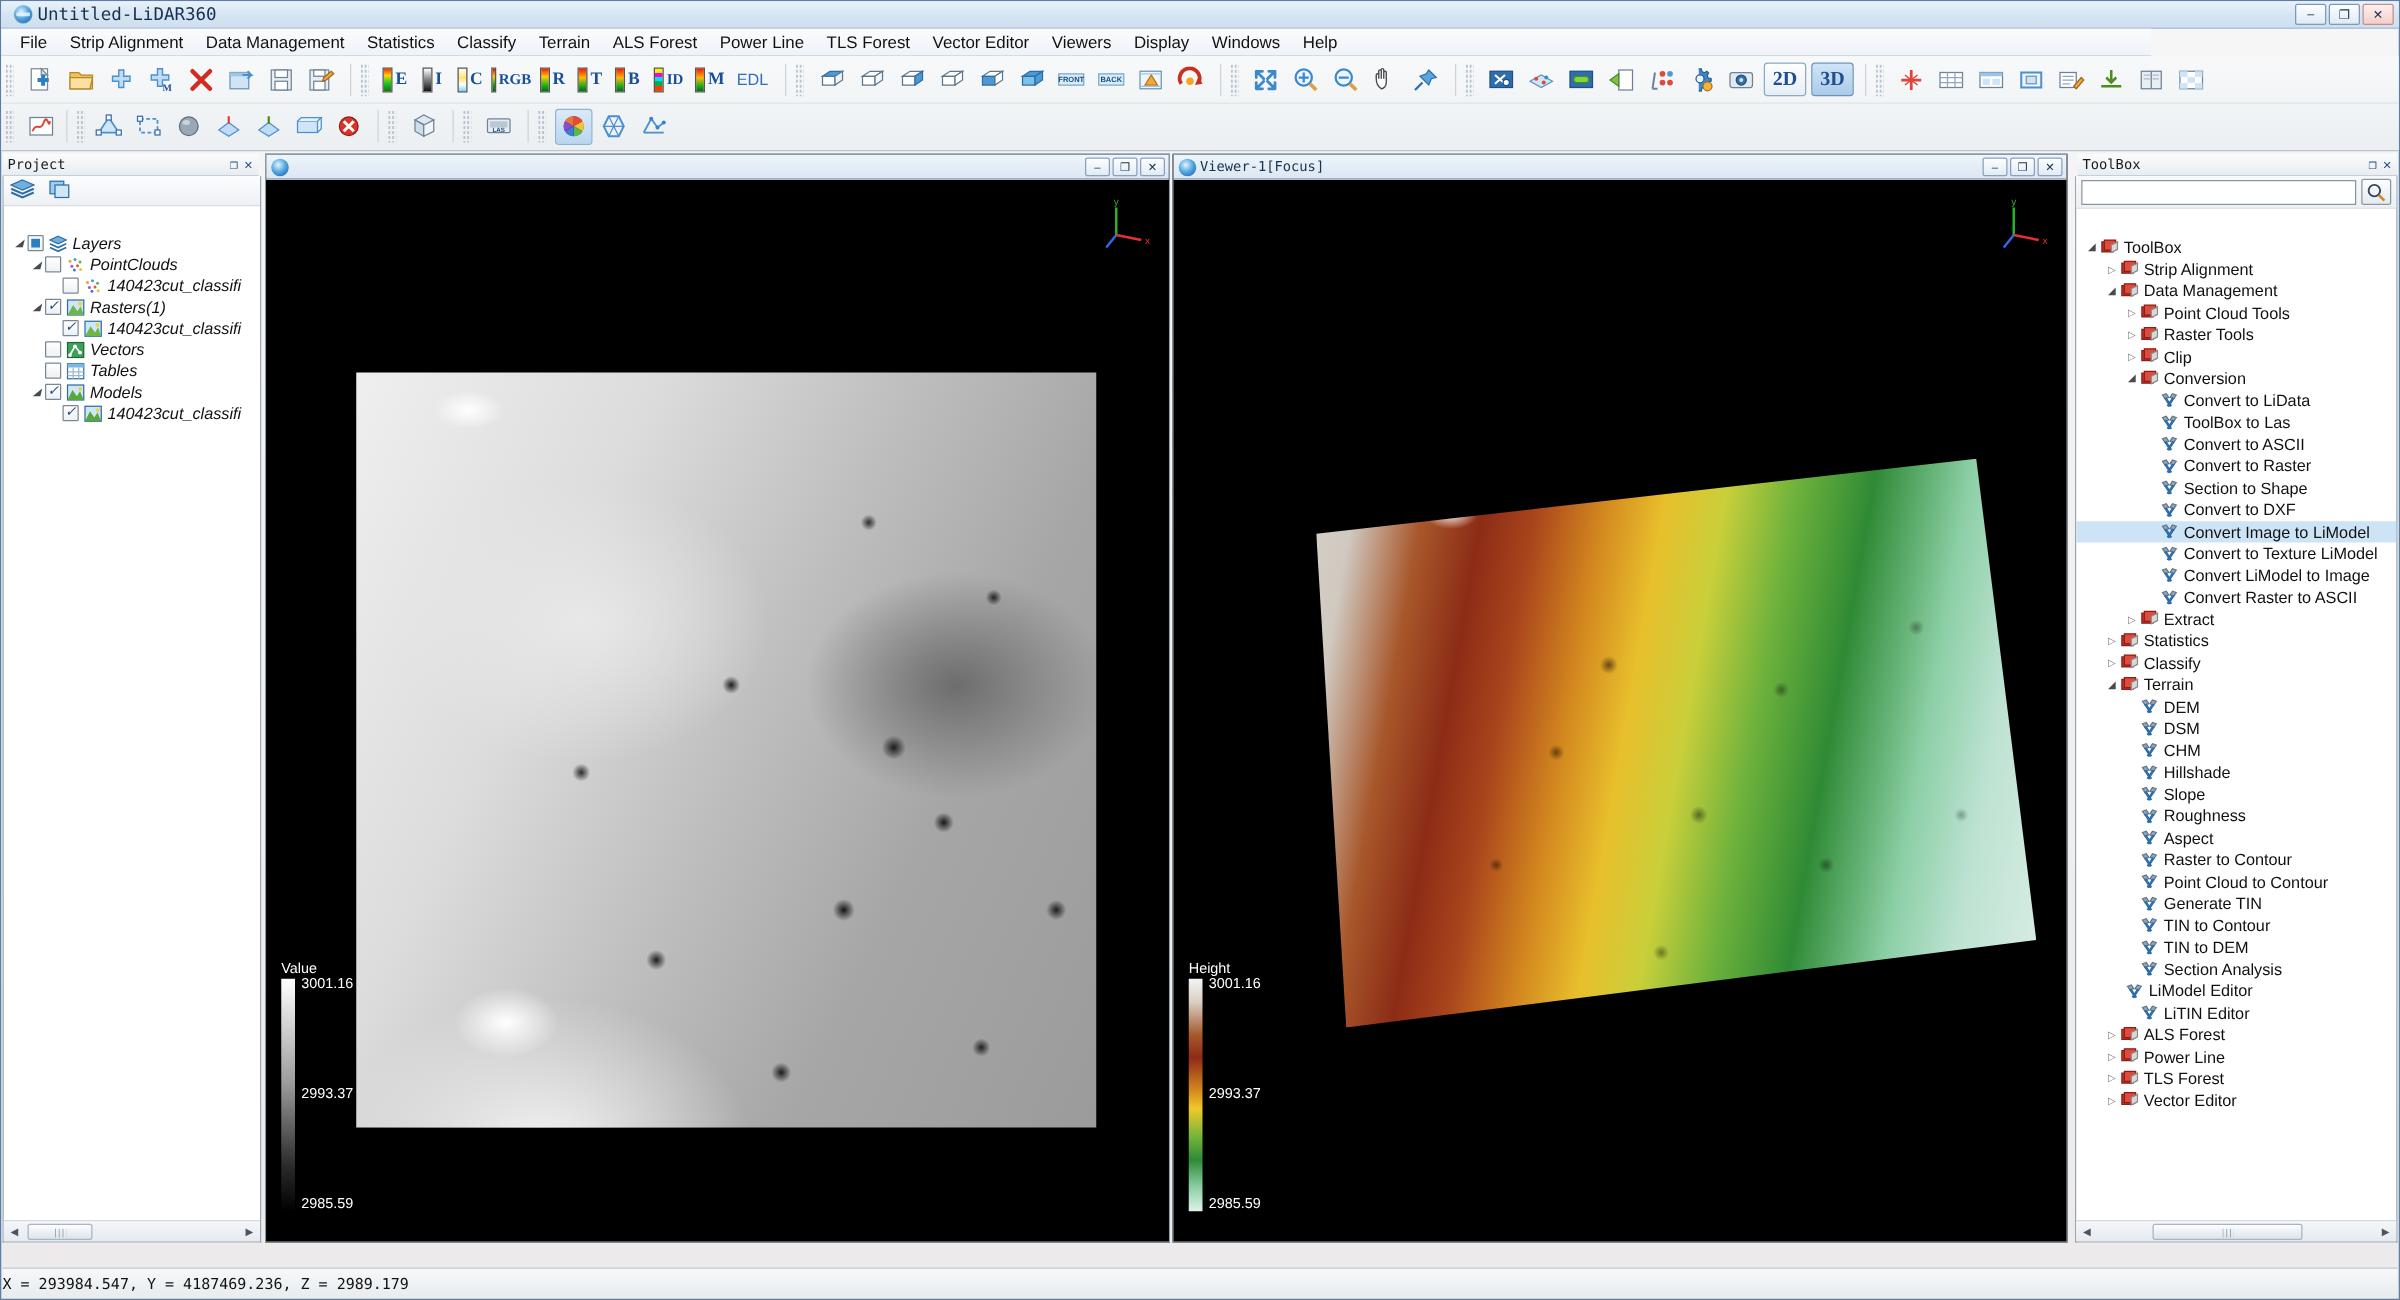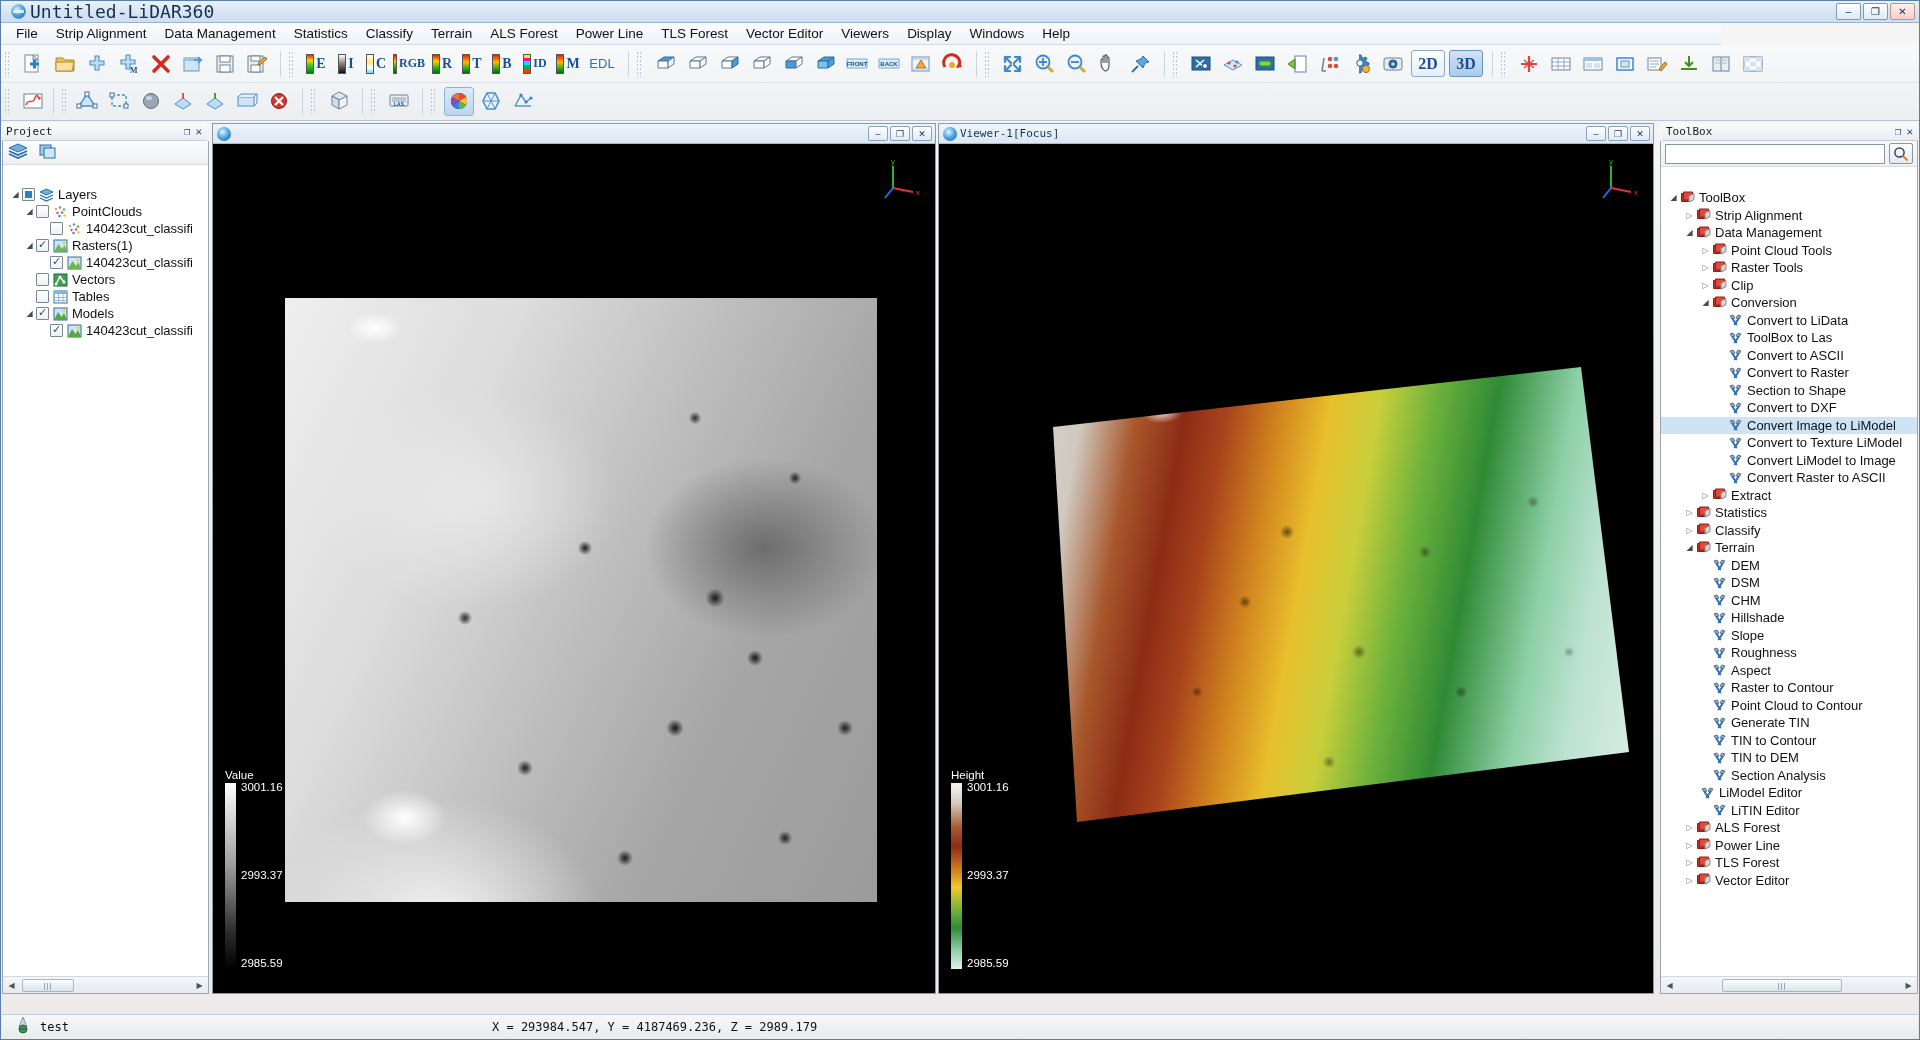--- a/index.html
+++ b/index.html
@@ -21,21 +21,21 @@
     background:linear-gradient(#e9f2fb,#d6e4f2 55%,#cddff0);
     border-bottom:1px solid #9ab4cf;
     display:flex; align-items:center;
   }
   .title-ico{ width:15px;height:15px;margin-left:10px;margin-right:4px;
     border-radius:50%;
     background:radial-gradient(circle at 40% 35%, #dff1ff 0%, #4da3dd 45%, #12539a 100%);
     box-shadow:inset 0 0 1px #fff; position:relative; }
   .title-ico:after{content:"";position:absolute;left:2px;top:6px;width:11px;height:3px;
     background:#e8f4ff;opacity:.85;border-radius:1px;}
-  .title-text{ font-family:"DejaVu Sans Mono", monospace; font-size:18px; color:#14314f; letter-spacing:0px;}
+  .title-text{ font-family:"DejaVu Sans Mono", monospace; font-size:14px; color:#14314f; letter-spacing:0px;}
   .win-btns{ margin-left:auto; display:flex; gap:2px; padding-right:4px;}
   .win-btn{ width:25px;height:17px; border:1px solid #7b9bbb;
     background:linear-gradient(#fdfefe,#dfeaf5); border-radius:2px;
     display:flex;align-items:center;justify-content:center;font-size:10px;color:#153253;}
   .win-btn.close{ background:linear-gradient(#fdf0ee,#f3cfc8); border-color:#c58f86;}
 
   
   .menubar{ position:absolute; left:0; top:22px; width:1720px;height:22px;
     background:linear-gradient(#fbfcfd,#eef3f8); border-bottom:1px solid #d2dbe4;
     display:flex; align-items:center; padding-left:6px;}
@@ -79,21 +79,21 @@
      border-bottom:1px solid #c6ced6; display:flex;align-items:center;
      font-family:"DejaVu Sans Mono", monospace; font-size:11px; color:#1a1a1a; padding-left:4px;}
   .pt-btns{ margin-left:auto; display:flex; gap:5px; padding-right:5px; align-items:center;}
   .pt-btn{ font-size:11px; color:#1b4c7d; line-height:1;}
 
   #project{ position:absolute; left:1px; top:120px; width:207px; height:873px;
      background:#fff; border:1px solid #9aa7b3; border-top:none;}
   .proj-tools{ height:24px; background:linear-gradient(#fbfcfd,#eef1f4);
      border-bottom:1px solid #d6dce2; display:flex;align-items:center; padding-left:5px; gap:10px;}
   .tree{ position:absolute; top:42px; left:0; right:0; bottom:17px; overflow:hidden; padding-top:3px;
-     font-size:13px;}
+     font-size:13px;font-style:italic;}
   .tnode{ display:flex; align-items:center; height:17px; white-space:nowrap; padding-right:4px;}
   .tnode.sel{ background:#cde4f7;}
   .arrow{ width:13px; text-align:center; font-size:8px; color:#4a4a4a; flex:0 0 13px;}
   .arrow.open:before{ content:"\25E2"; }
   .arrow.closed:before{ content:"\25B7"; color:#7a7a7a;}
   .chk{ width:13px;height:13px;border:1px solid #7b8894;background:linear-gradient(#fff,#eef1f4);
      margin-right:4px; flex:0 0 13px; position:relative; border-radius:1px;}
   .chk.on:after{ content:"\2713"; position:absolute; left:1px; top:-2px; font-size:11px; color:#1e4d86;}
   .chk.half:after{ content:""; position:absolute; left:2px; top:2px; width:7px;height:7px;
      background:#2d7fc4;}
@@ -1264,26 +1264,16 @@
         </div>
       </div>
     <div class="hscroll">
       <div class="hs-arrow">◀</div>
       <div class="hs-thumb" style="width:120px;margin-left:44px;"></div>
       <div class="hs-arrow" style="margin-left:auto">▶</div>
     </div>
   </div>
 
   <div class="statusbar">
-    <div class="sb-left">
-      <span>
-        <svg width="18" height="18" viewBox="0 0 18 18">
-            <path d="M9 1 L13 11 H5z" fill="#cfd8e0" stroke="#8a97a4"></path>
-            <circle cx="9" cy="13" r="4" fill="#3f9a4a" stroke="#26652e"></circle>
-            <path d="M5 13 h8" stroke="#1e4f8f"></path>
-          </svg>
-      </span>
-      <span class="sb-txt">test</span>
-    </div>
     <div class="sb-coords">X = 293984.547, Y = 4187469.236, Z = 2989.179</div>
   </div>
 
 </div>
 
 </body></html>

